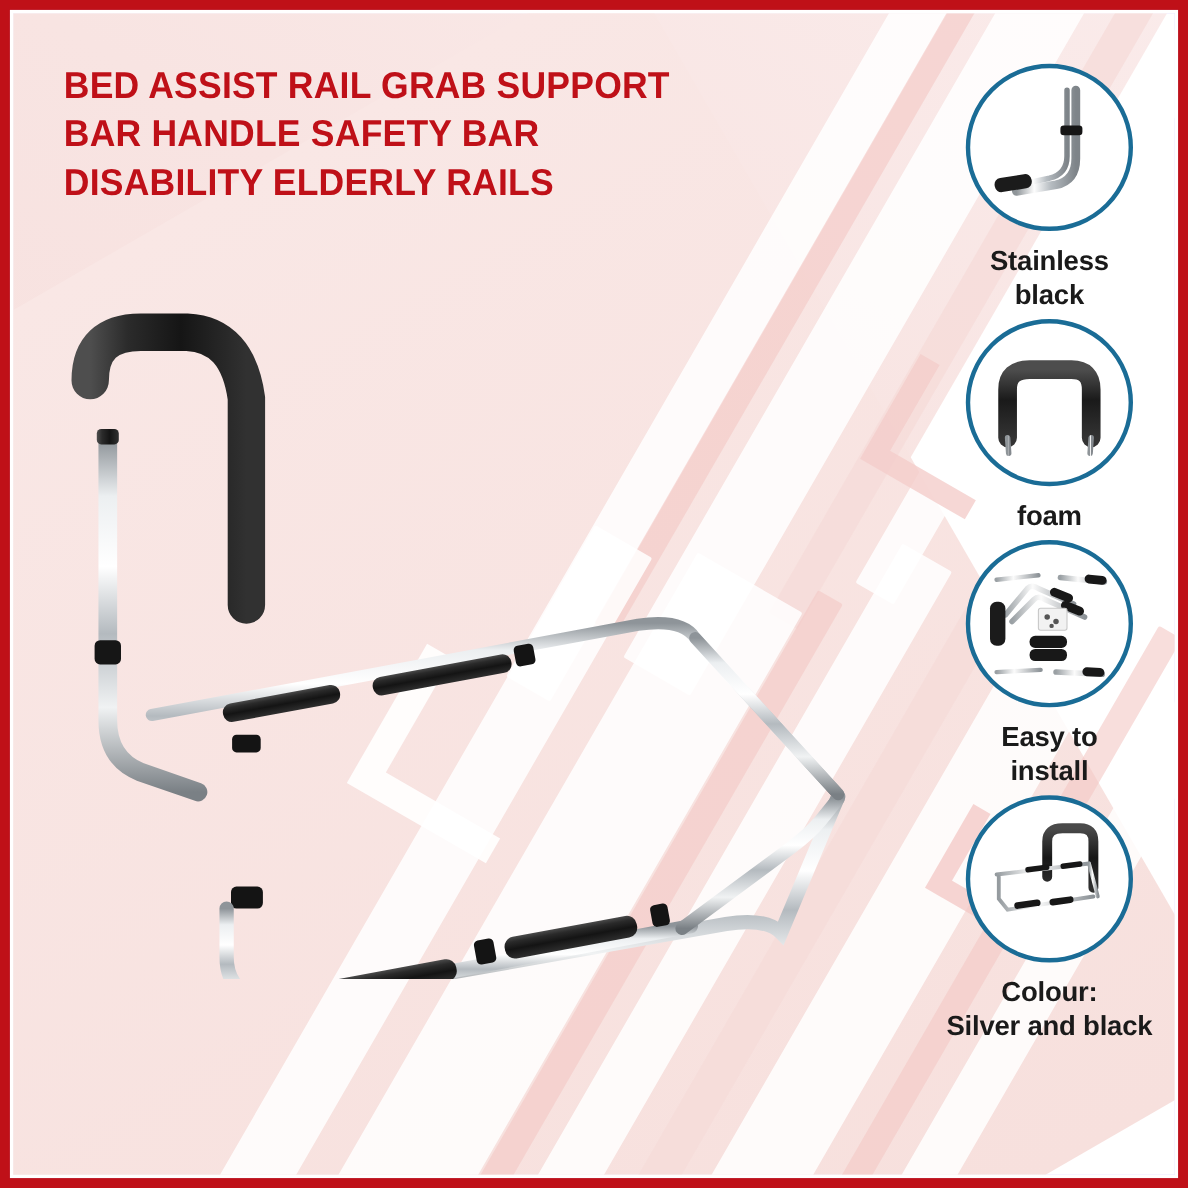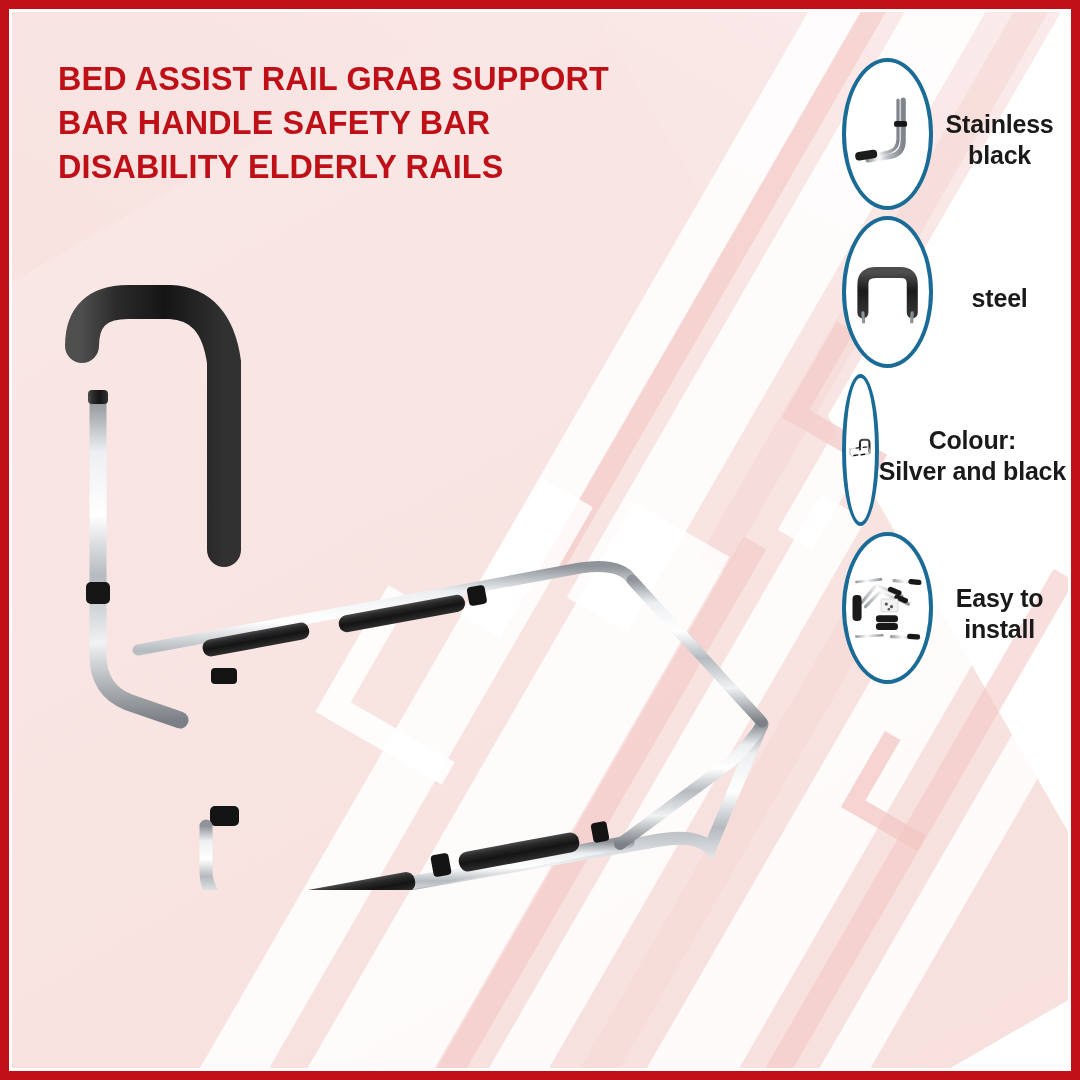--- a/index.html
+++ b/index.html
@@ -105,21 +105,21 @@
     right:14px;top:58px;
     width:224px;
     z-index:35;
     display:flex;
     flex-direction:column;
     align-items:center;
   }
   .feature{
     width:224px;
     display:flex;
-    flex-direction:row;
+    flex-direction:column;
     align-items:center;
     margin-bottom:6px;
   }
   .feature-circle{
     width:152px;height:152px;
     border-radius:50%;
     border:4px solid var(--teal,#1a6c96);
     background:#ffffff;
     display:flex;align-items:center;justify-content:center;
     overflow:hidden;
@@ -281,21 +281,66 @@
                 <stop offset="40%" stop-color="#fbfbfb"></stop>
               <stop offset="100%" stop-color="#84898e"></stop>
             </linearGradient>
           </defs>
           <path d="M26,96 L26,52 Q26,34 46,34 L84,34 Q102,34 102,52 L102,96" fill="none" stroke="url(#f2)" stroke-width="17" stroke-linecap="round"></path>
           <path d="M26,96 L27,110" fill="none" stroke="url(#c2)" stroke-width="5" stroke-linecap="round"></path>
           <path d="M102,96 L101,110" fill="none" stroke="url(#c2)" stroke-width="5" stroke-linecap="round"></path>
         </svg>
       </div>
       <div class="feature-label">
-        <span>steel</span>
+        <span>foam</span>
+      </div>
+    </div>
+
+    <div class="feature">
+      <div class="feature-circle">
+        <svg viewBox="0 0 128 128" xmlns="http://www.w3.org/2000/svg">
+          <defs>
+            <linearGradient id="c4" x1="0" y1="0" x2="1" y2="0">
+              <stop offset="0%" stop-color="#9aa0a4"></stop>
+                <stop offset="40%" stop-color="#fbfbfb"></stop>
+              <stop offset="100%" stop-color="#8d9398"></stop>
+            </linearGradient>
+          </defs>
+
+          <path d="M16,24 L54,20" stroke="url(#c4)" stroke-width="4" stroke-linecap="round" fill="none"></path>
+
+          <path d="M74,22 L114,26" stroke="url(#c4)" stroke-width="5" stroke-linecap="round" fill="none"></path>
+          <rect x="96" y="20" width="20" height="8" rx="4" fill="#181818" transform="rotate(6 106 24)"></rect>
+
+          <path d="M24,56 L44,32 Q48,28 54,32 L86,46" stroke="url(#c4)" stroke-width="5" fill="none" stroke-linecap="round"></path>
+          <rect x="64" y="34" width="22" height="8" rx="4" fill="#181818" transform="rotate(22 75 38)"></rect>
+
+          <path d="M30,62 L50,42 Q54,38 60,42 L96,58" stroke="url(#c4)" stroke-width="5" fill="none" stroke-linecap="round"></path>
+          <rect x="74" y="46" width="22" height="8" rx="4" fill="#181818" transform="rotate(22 85 50)"></rect>
+
+          <rect x="10" y="44" width="14" height="40" rx="6" fill="#1b1b1b"></rect>
+
+          <rect x="54" y="50" width="26" height="20" rx="2" fill="#f2f2f2" stroke="#c8c8c8" stroke-width="1"></rect>
+          <circle cx="62" cy="58" r="2.5" fill="#555"></circle>
+            <circle cx="70" cy="62" r="2.5" fill="#555"></circle>
+          <circle cx="66" cy="66" r="2" fill="#555"></circle>
+
+          <path d="M32,80 L100,80" stroke="url(#c4)" stroke-width="5" stroke-linecap="round" fill="none"></path>
+          <rect x="46" y="75" width="34" height="11" rx="5" fill="#181818"></rect>
+          <path d="M32,92 L100,92" stroke="url(#c4)" stroke-width="5" stroke-linecap="round" fill="none"></path>
+          <rect x="46" y="87" width="34" height="11" rx="5" fill="#181818"></rect>
+
+          <path d="M16,108 L56,106" stroke="url(#c4)" stroke-width="4" stroke-linecap="round" fill="none"></path>
+          <path d="M70,108 L112,110" stroke="url(#c4)" stroke-width="5" stroke-linecap="round" fill="none"></path>
+          <rect x="94" y="104" width="20" height="8" rx="4" fill="#181818" transform="rotate(3 104 108)"></rect>
+        </svg>
+      </div>
+      <div class="feature-label">
+        <span>Easy to</span>
+        <span>install</span>
       </div>
     </div>
 
     <div class="feature">
       <div class="feature-circle">
         <svg viewBox="0 0 128 128" xmlns="http://www.w3.org/2000/svg">
           <defs>
             <linearGradient id="c3" x1="0" y1="0" x2="1" y2="0">
               <stop offset="0%" stop-color="#959b9f"></stop>
                 <stop offset="40%" stop-color="#fcfcfc"></stop>
@@ -322,63 +367,18 @@
 
           <path d="M100,50 L108,80" fill="none" stroke="url(#c3)" stroke-width="3.5" stroke-linecap="round"></path>
         </svg>
       </div>
       <div class="feature-label">
         <span>Colour:</span>
         <span>Silver and black</span>
       </div>
     </div>
 
-    <div class="feature">
-      <div class="feature-circle">
-        <svg viewBox="0 0 128 128" xmlns="http://www.w3.org/2000/svg">
-          <defs>
-            <linearGradient id="c4" x1="0" y1="0" x2="1" y2="0">
-              <stop offset="0%" stop-color="#9aa0a4"></stop>
-                <stop offset="40%" stop-color="#fbfbfb"></stop>
-              <stop offset="100%" stop-color="#8d9398"></stop>
-            </linearGradient>
-          </defs>
-
-          <path d="M16,24 L54,20" stroke="url(#c4)" stroke-width="4" stroke-linecap="round" fill="none"></path>
-
-          <path d="M74,22 L114,26" stroke="url(#c4)" stroke-width="5" stroke-linecap="round" fill="none"></path>
-          <rect x="96" y="20" width="20" height="8" rx="4" fill="#181818" transform="rotate(6 106 24)"></rect>
-
-          <path d="M24,56 L44,32 Q48,28 54,32 L86,46" stroke="url(#c4)" stroke-width="5" fill="none" stroke-linecap="round"></path>
-          <rect x="64" y="34" width="22" height="8" rx="4" fill="#181818" transform="rotate(22 75 38)"></rect>
-
-          <path d="M30,62 L50,42 Q54,38 60,42 L96,58" stroke="url(#c4)" stroke-width="5" fill="none" stroke-linecap="round"></path>
-          <rect x="74" y="46" width="22" height="8" rx="4" fill="#181818" transform="rotate(22 85 50)"></rect>
-
-          <rect x="10" y="44" width="14" height="40" rx="6" fill="#1b1b1b"></rect>
-
-          <rect x="54" y="50" width="26" height="20" rx="2" fill="#f2f2f2" stroke="#c8c8c8" stroke-width="1"></rect>
-          <circle cx="62" cy="58" r="2.5" fill="#555"></circle>
-            <circle cx="70" cy="62" r="2.5" fill="#555"></circle>
-          <circle cx="66" cy="66" r="2" fill="#555"></circle>
-
-          <path d="M32,80 L100,80" stroke="url(#c4)" stroke-width="5" stroke-linecap="round" fill="none"></path>
-          <rect x="46" y="75" width="34" height="11" rx="5" fill="#181818"></rect>
-          <path d="M32,92 L100,92" stroke="url(#c4)" stroke-width="5" stroke-linecap="round" fill="none"></path>
-          <rect x="46" y="87" width="34" height="11" rx="5" fill="#181818"></rect>
-
-          <path d="M16,108 L56,106" stroke="url(#c4)" stroke-width="4" stroke-linecap="round" fill="none"></path>
-          <path d="M70,108 L112,110" stroke="url(#c4)" stroke-width="5" stroke-linecap="round" fill="none"></path>
-          <rect x="94" y="104" width="20" height="8" rx="4" fill="#181818" transform="rotate(3 104 108)"></rect>
-        </svg>
-      </div>
-      <div class="feature-label">
-        <span>Easy to</span>
-        <span>install</span>
-      </div>
-    </div>
-
   </div>
 
   <div class="frame-inner"></div>
   <div class="frame"></div>
 
 </div>
 
 </body></html>

